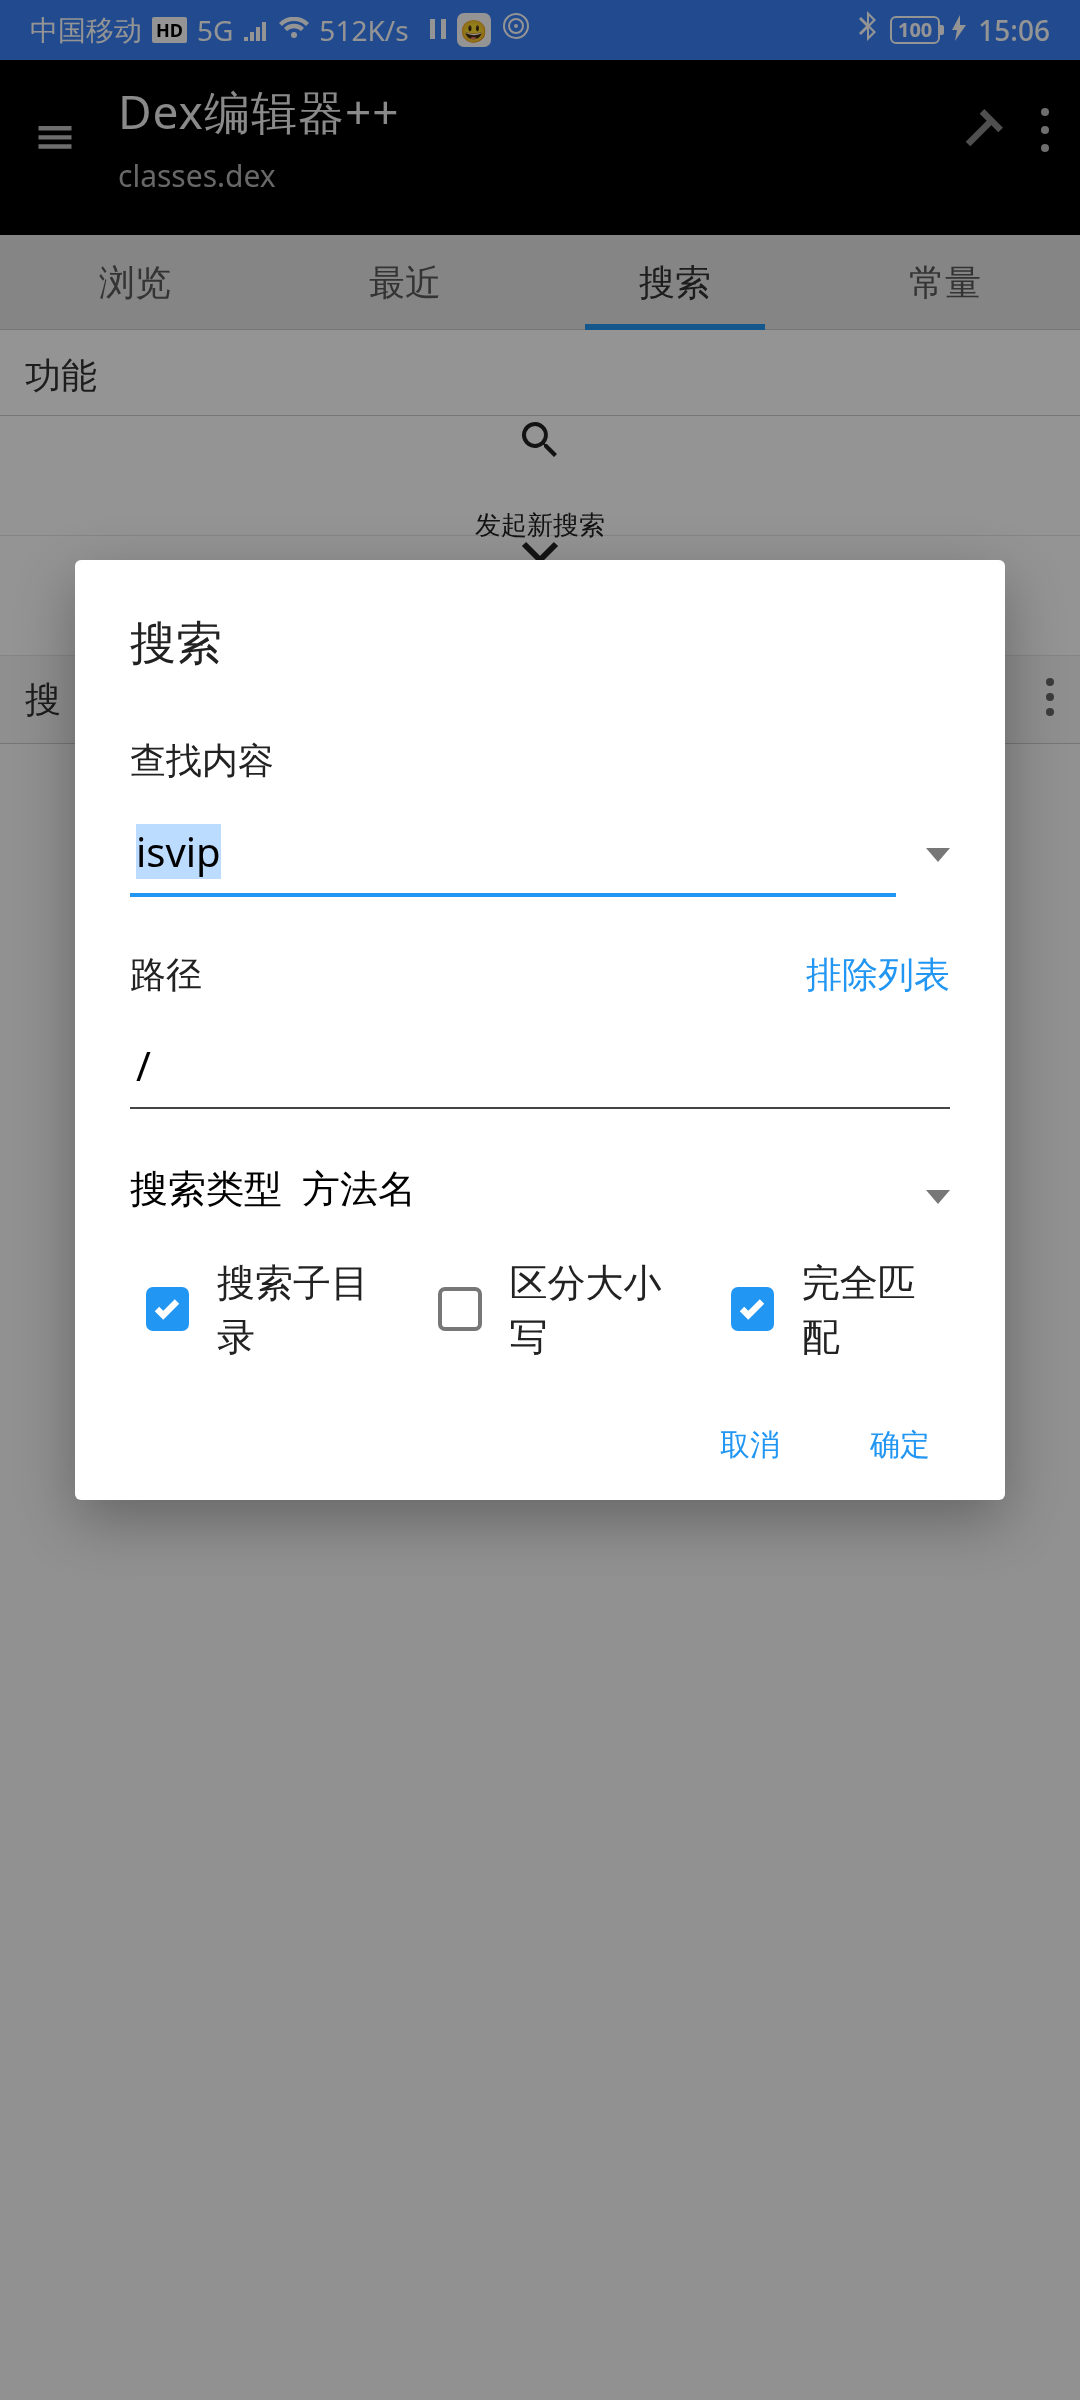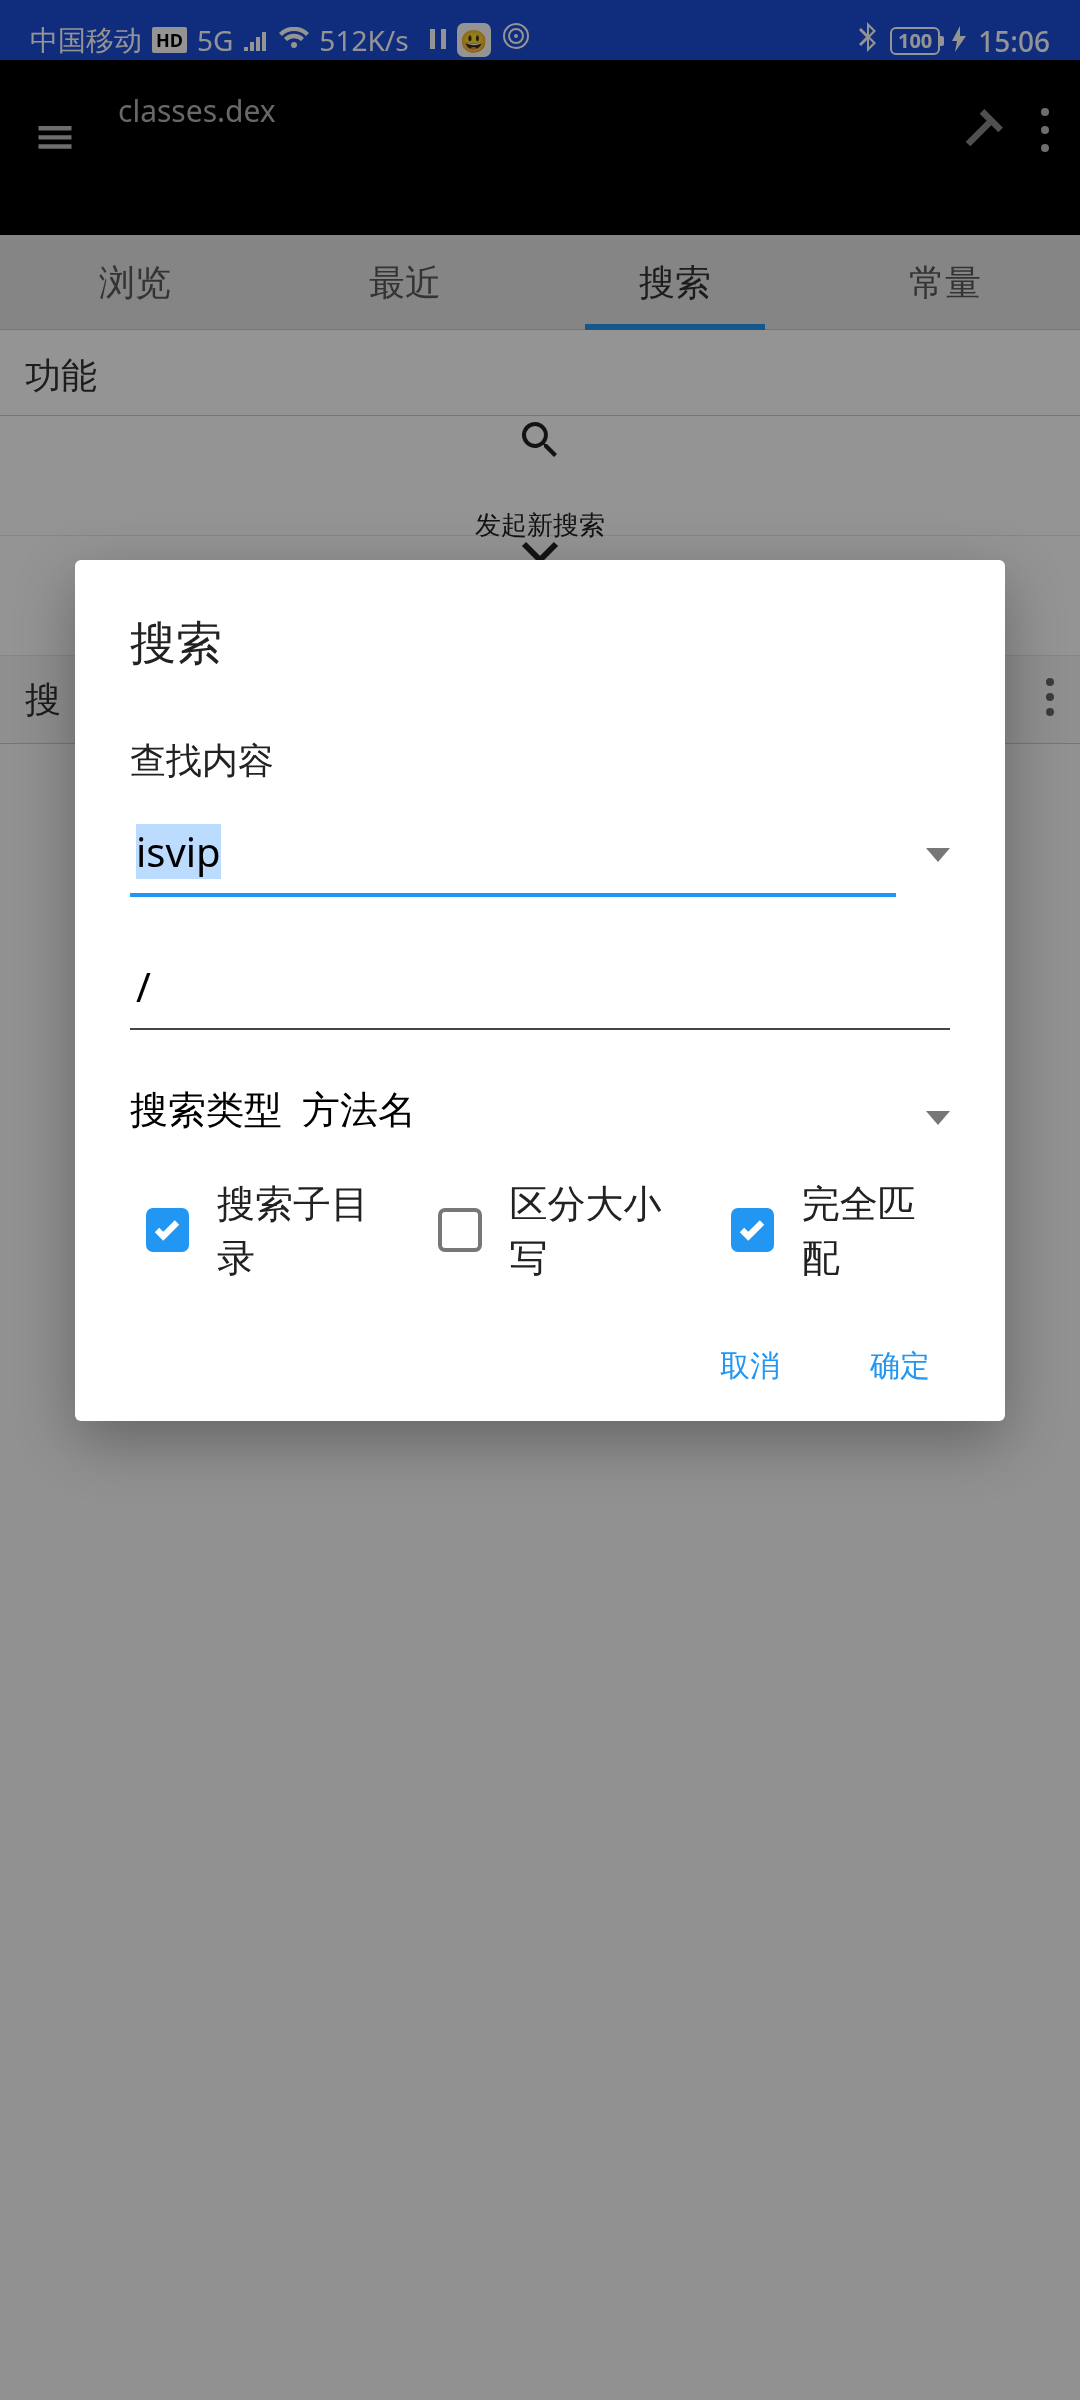--- a/index.html
+++ b/index.html
@@ -1,19 +1,19 @@
 <!DOCTYPE html>
 <html><head>
 <meta charset="utf-8">
 <style>
 * { margin: 0; padding: 0; box-sizing: border-box; font-family: -apple-system, "Noto Sans", sans-serif; }
 html, body { width: 1080px; height: 2400px; background: #fafafa; overflow: hidden; }
 
 
-.status-bar { height: 60px; background: #1d4ed8; color: #fff; display: flex; align-items: flex-end; padding: 0 30px; font-size: 28px; justify-content: space-between; }
+.status-bar { height: 60px; background: #3b82f6; color: #fff; display: flex; align-items: center; padding: 0 30px; font-size: 28px; justify-content: space-between; }
 .status-left { display: flex; align-items: center; gap: 10px; }
 .status-right { display: flex; align-items: center; gap: 12px; }
 .hd-badge { background: #fff; color: #000; font-size: 18px; font-weight: 700; padding: 1px 4px; border-radius: 2px; }
 .batt-box { border: 2.5px solid #fff; border-radius: 6px; padding: 0 6px; font-size: 20px; font-weight: 700; line-height: 24px; position: relative; }
 .batt-box::after { content: ""; position: absolute; right: -6px; top: 50%; transform: translateY(-50%); width: 4px; height: 10px; background: #fff; border-radius: 0 2px 2px 0; }
 
 
 .app-bar { height: 175px; background: #000; color: #eee; display: flex; align-items: flex-start; padding: 14px 20px 0 20px; }
 .hamburger { width: 70px; height: 70px; display: flex; align-items: center; justify-content: center; margin-top: 28px; }
 .hamburger svg { width: 44px; height: 44px; fill: #bdbdbd; }
@@ -112,20 +112,21 @@
   </div>
 </div>
 
 <div class="app-bar">
   <div class="hamburger">
     <svg viewBox="0 0 24 24">
         <path d="M3 6h18v2.4H3zM3 11h18v2.4H3zM3 16h18v2.4H3z"></path>
       </svg>
   </div>
   <div class="app-titles">
+    <div class="app-title">Dex编辑器++</div>
     <div class="app-sub">classes.dex</div>
   </div>
   <div class="app-actions">
     <div class="hammer">
       <svg viewBox="0 0 24 24">
           <path d="M13 3l-2 2 3 3-9 9 2 2 9-9 3 3 2-2z"></path>
         </svg>
     </div>
     <div class="dots">
       <svg viewBox="0 0 10 46">
@@ -181,20 +182,24 @@
     <div class="input-line">
       <span class="input-sel">isvip</span>
     </div>
     <span class="drop-caret">
       <svg viewBox="0 0 24 14">
           <path d="M0 0h24L12 14z"></path>
         </svg>
     </span>
   </div>
 
+  <div class="row-split" style="margin-bottom:28px">
+    <div class="field-label" style="margin:0">路径</div>
+    <div class="link">排除列表</div>
+  </div>
   <div class="input-wrap">
     <input class="input-line thin" value="/" style="">
   </div>
 
   <div class="type-row">
     <span>搜索类型</span>
     <span>方法名</span>
     <span style="flex:1"></span>
     <span class="caret-inline">
       <svg viewBox="0 0 24 14">

